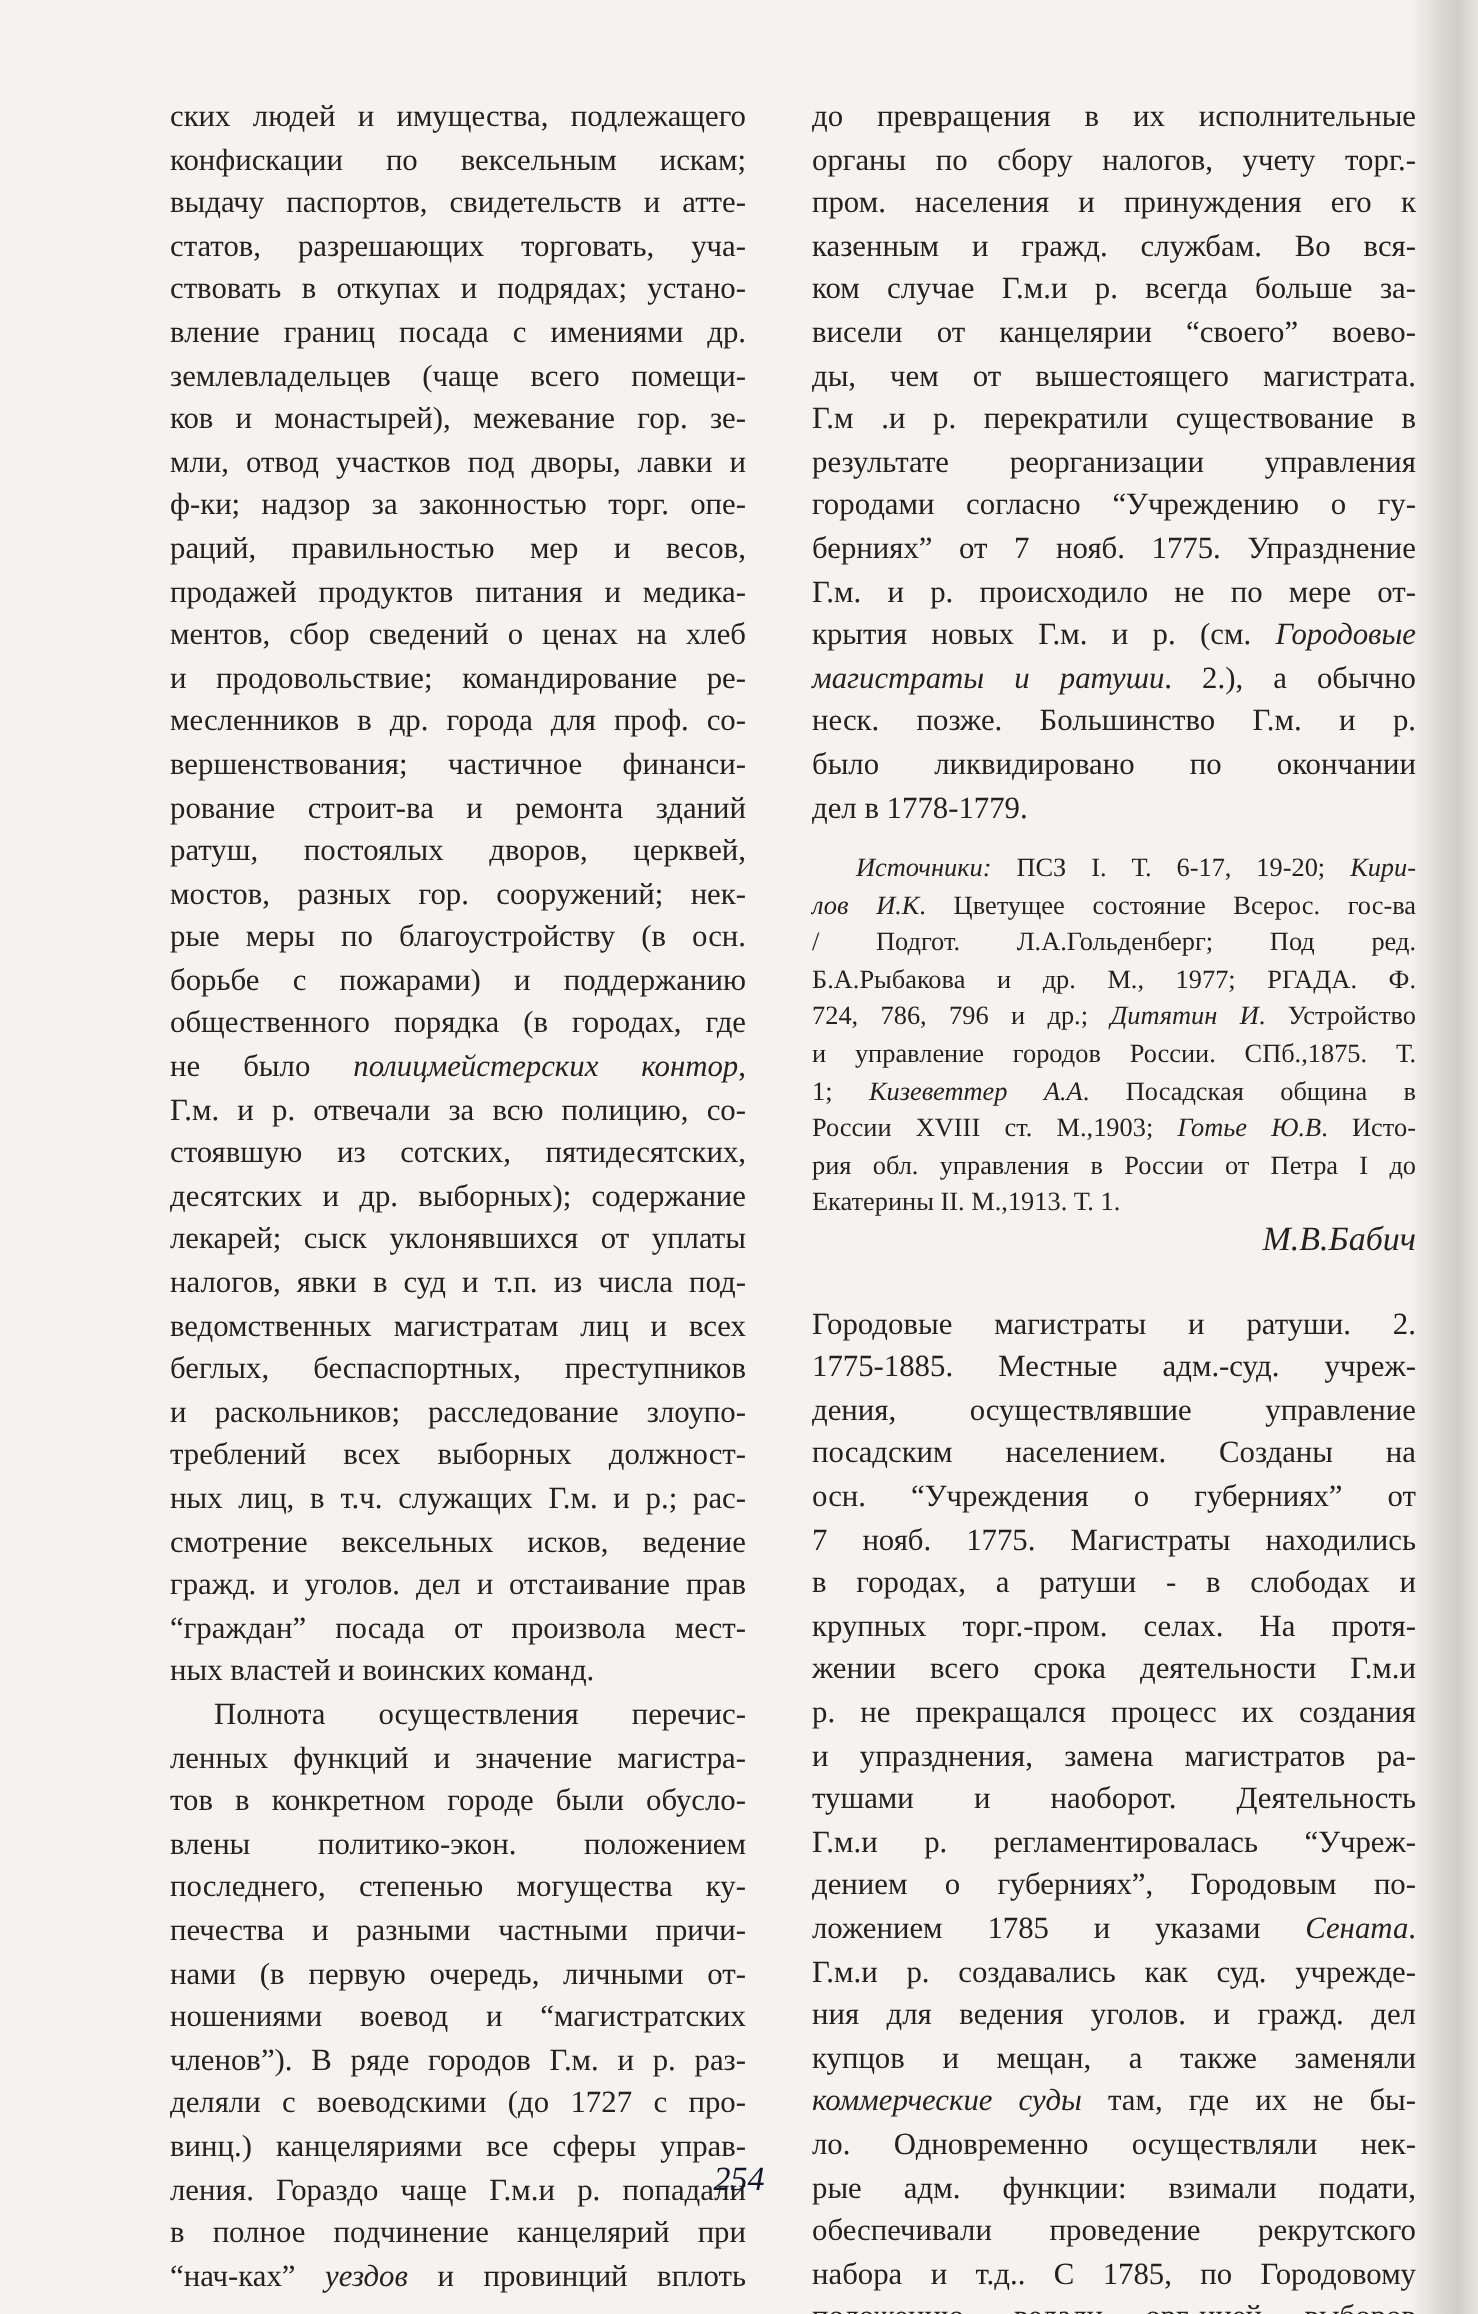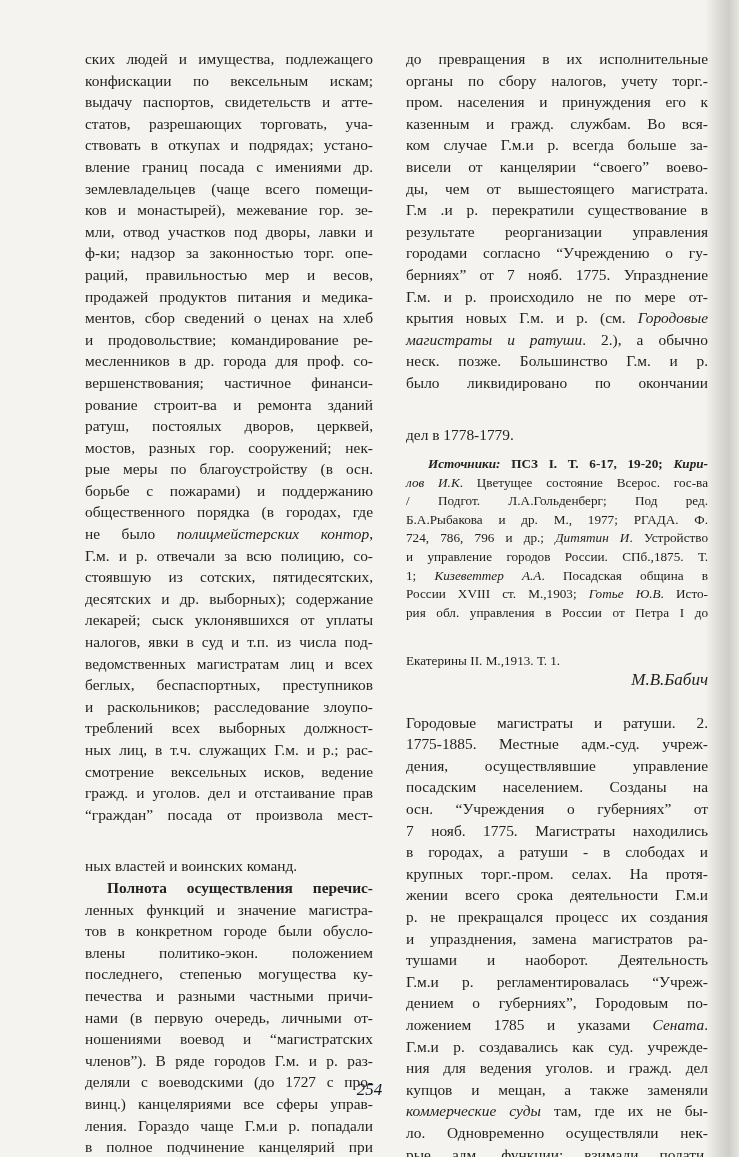--- a/index.html
+++ b/index.html
@@ -15,22 +15,22 @@
     background: linear-gradient(to right, rgba(244,243,239,0) 0%, #dddcd7 40%, #cfcdc8 70%, #e6e5e0 100%);
   }
   .col {
     position: absolute; top: 48px;
     font-size: 15.4px; line-height: 21.6px;
     text-align: justify;
   }
   .col-left { left: 85px; width: 288px; }
   .col-right { left: 406px; width: 302px; }
   .line { display: block; text-align: justify; text-align-last: justify; white-space: nowrap; }
-  .line.last { text-align-last: left; margin-top: 30px; }
-  .indent { padding-left: 22px; font-weight: bold; }
+  .line.last { text-align-last: left; }
+  .indent { padding-left: 22px; }
   .it { font-style: italic; }
   .b { font-weight: normal; }
   .sources {
     margin-top: 10px; font-size: 13.2px; line-height: 18.6px;
   }
   .sources .indent { padding-left: 22px; }
   .author { text-align: right; font-style: italic; font-size: 17px; line-height: 18.6px; }
   .gap { height: 22px; }
   .page-number {
     position: absolute; top: 1080px; left: 0; width: 739px;

